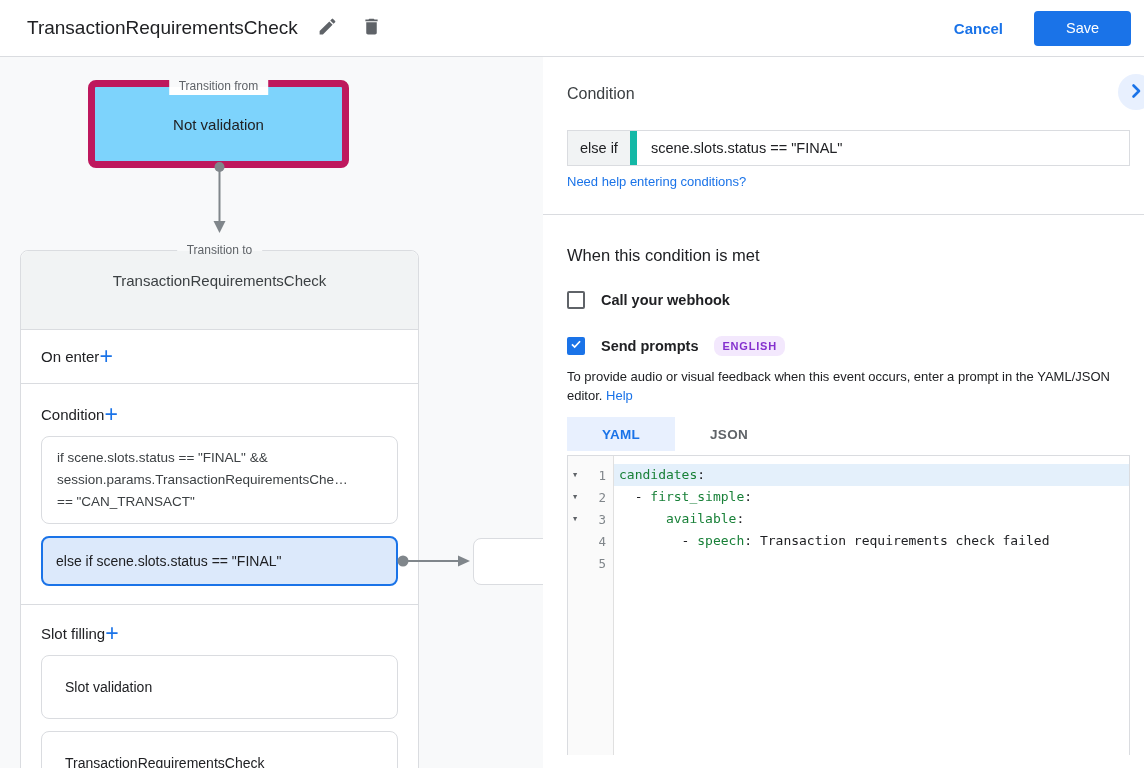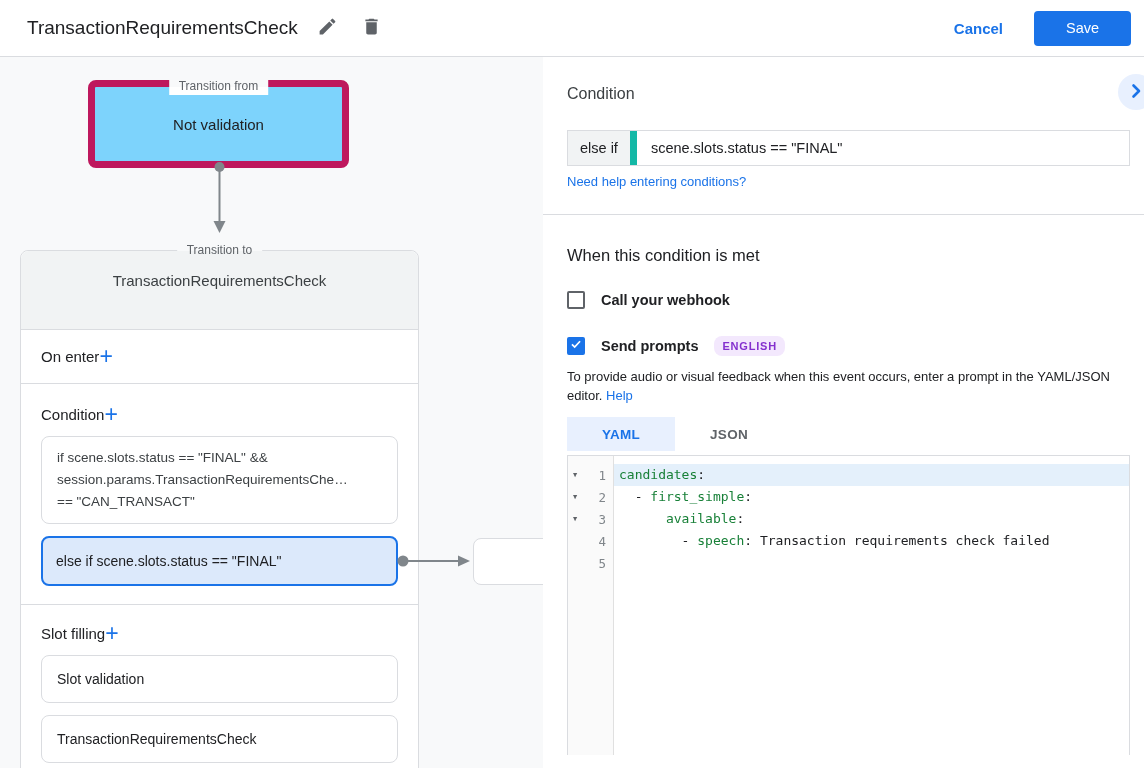--- a/index.html
+++ b/index.html
@@ -50,21 +50,21 @@
 
   .cond-section { padding:18px 20px; border-bottom:1px solid #dadce0; }
   .sec-head { height:24px; }
   .cond-box { margin-top:10px; border:1px solid #dadce0; border-radius:8px; background:#fff;
     padding:10px 15px; font-size:13.5px; color:#3c4043; line-height:22px; cursor:pointer; }
   .cond-box.selected { margin-top:12px; background:#dce9fb; border:2px solid #1a73e8;
     padding:13px 13px; font-size:14px; color:#202124; line-height:20px; }
 
   .slot-section { padding:16px 20px; }
   .slot-box { margin-top:10px; border:1px solid #dadce0; border-radius:8px; background:#fff;
-    padding:15px; font-size:14px; cursor:pointer; }
+    padding:23px; font-size:14px; cursor:pointer; }
   .slot-box + .slot-box { margin-top:12px; }
 
   .target-box { position:absolute; left:473px; top:481px; width:100px; height:47px;
     background:#fff; border:1px solid #dadce0; border-radius:8px; }
 
   
   .panel-title { margin-top:28px; font-size:16px; font-weight:400; color:#3c4043; }
   .collapse-btn { position:absolute; top:17px; right:-10px; width:36px; height:36px;
     border-radius:50%; background:#e8f0fe; border:none; display:flex; align-items:center;
     justify-content:center; cursor:pointer; }

